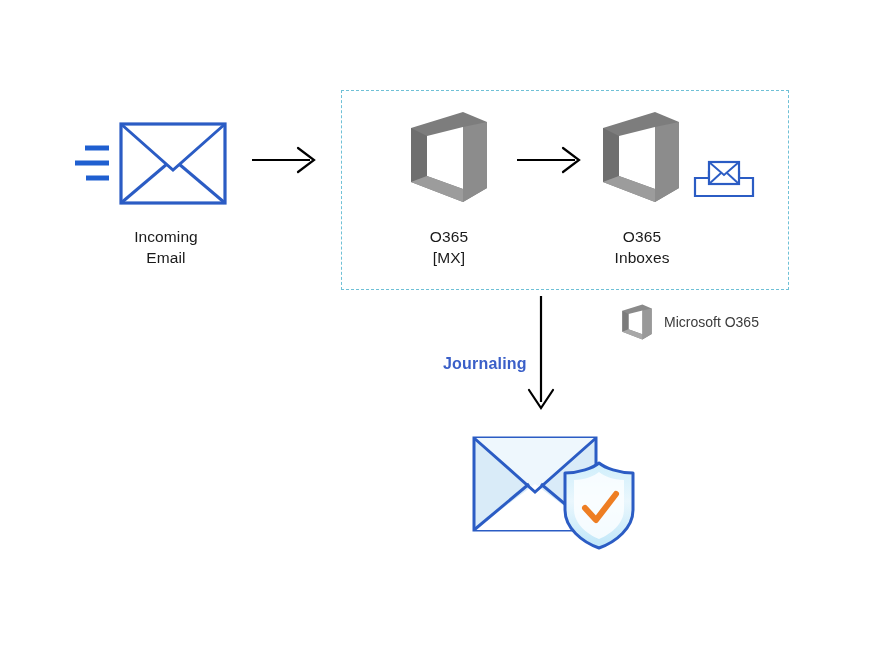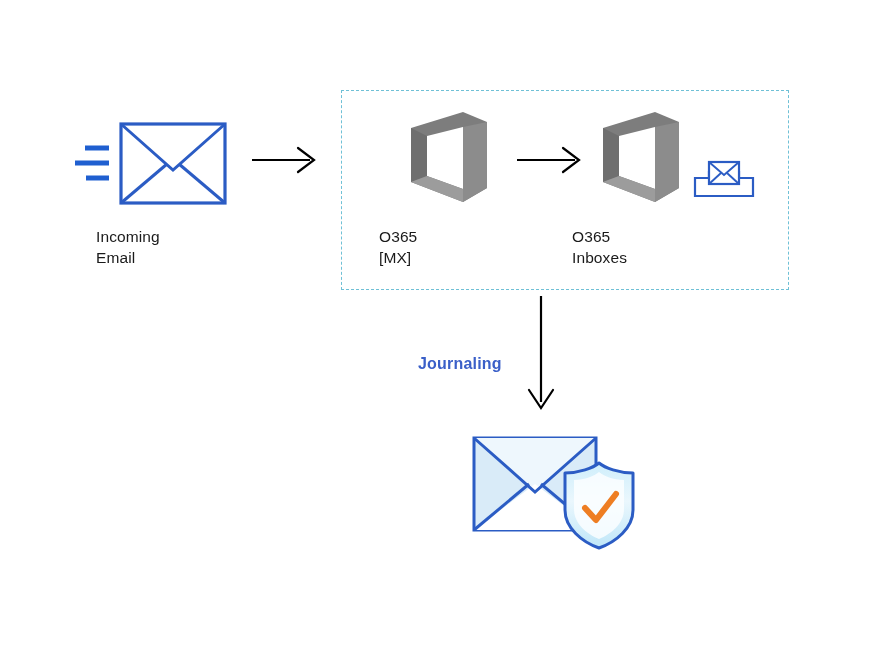--- a/index.html
+++ b/index.html
@@ -16,32 +16,33 @@
     height: 653px;
     background: #ffffff;
     overflow: hidden;
   }
   .abs { position: absolute; }
 
   .label {
     color: #1a1a1a;
     font-size: 15.5px;
     line-height: 21px;
-    text-align: left;
+    text-align: center;
     font-family: "Liberation Sans", sans-serif;
     white-space: pre-line;
     letter-spacing: 0.1px;
   }
 
   .journal-label {
     color: #3a5fc8;
     font-size: 16px;
     font-weight: bold;
     font-family: "Liberation Sans", sans-serif;
     letter-spacing: 0.2px;
+    margin-left: 25px;
   }
 
   .legend-label {
     color: #3b3b3b;
     font-size: 14px;
     font-family: "Liberation Sans", sans-serif;
     white-space: nowrap;
   }
 
   
@@ -147,20 +148,30 @@
 
   <div class="abs" style="left:524px; top:294px;">
     <svg width="36" height="126" viewBox="0 0 36 126">
       <line x1="17" y1="2" x2="17" y2="108" stroke="#000000" stroke-width="2.2"></line>
       <polyline points="5,96 17,114 29,96" fill="none" stroke="#000000" stroke-width="2.2" stroke-linecap="round" stroke-linejoin="miter"></polyline>
     </svg>
   </div>
 
   <div class="abs journal-label" style="left:418px; top:355px;">Journaling</div>
 
+  <div class="abs" style="left:620px; top:300px; display:flex; align-items:center; gap:10px;">
+    <svg width="34" height="44" viewBox="0 0 88 94">
+      <path d="M6,18 L58,2 L82,12 L82,78 L58,92 L6,72 Z" fill="#8a8a8a"></path>
+      <path d="M22,26 L58,17 L58,79 L22,66 Z" fill="#ffffff"></path>
+      <path d="M58,17 L82,12 L82,78 L58,92 Z" fill="#999999"></path>
+      <path d="M6,18 L22,26 L22,66 L6,72 Z" fill="#7b7b7b"></path>
+      <path d="M6,72 L22,66 L58,79 L58,92 Z" fill="#a8a8a8"></path>
+    </svg>
+    <span class="legend-label">Microsoft O365</span>
+  </div>
 
   <div class="abs" style="left:468px; top:432px;">
     <svg width="168" height="118" viewBox="0 0 168 118">
       <defs>
         <linearGradient id="shieldGrad" x1="0" y1="0" x2="0" y2="1">
           <stop offset="0%" stop-color="#cfeefb"></stop>
           <stop offset="45%" stop-color="#eaf7fd"></stop>
           <stop offset="100%" stop-color="#bfe6f8"></stop>
         </linearGradient>
       </defs>

